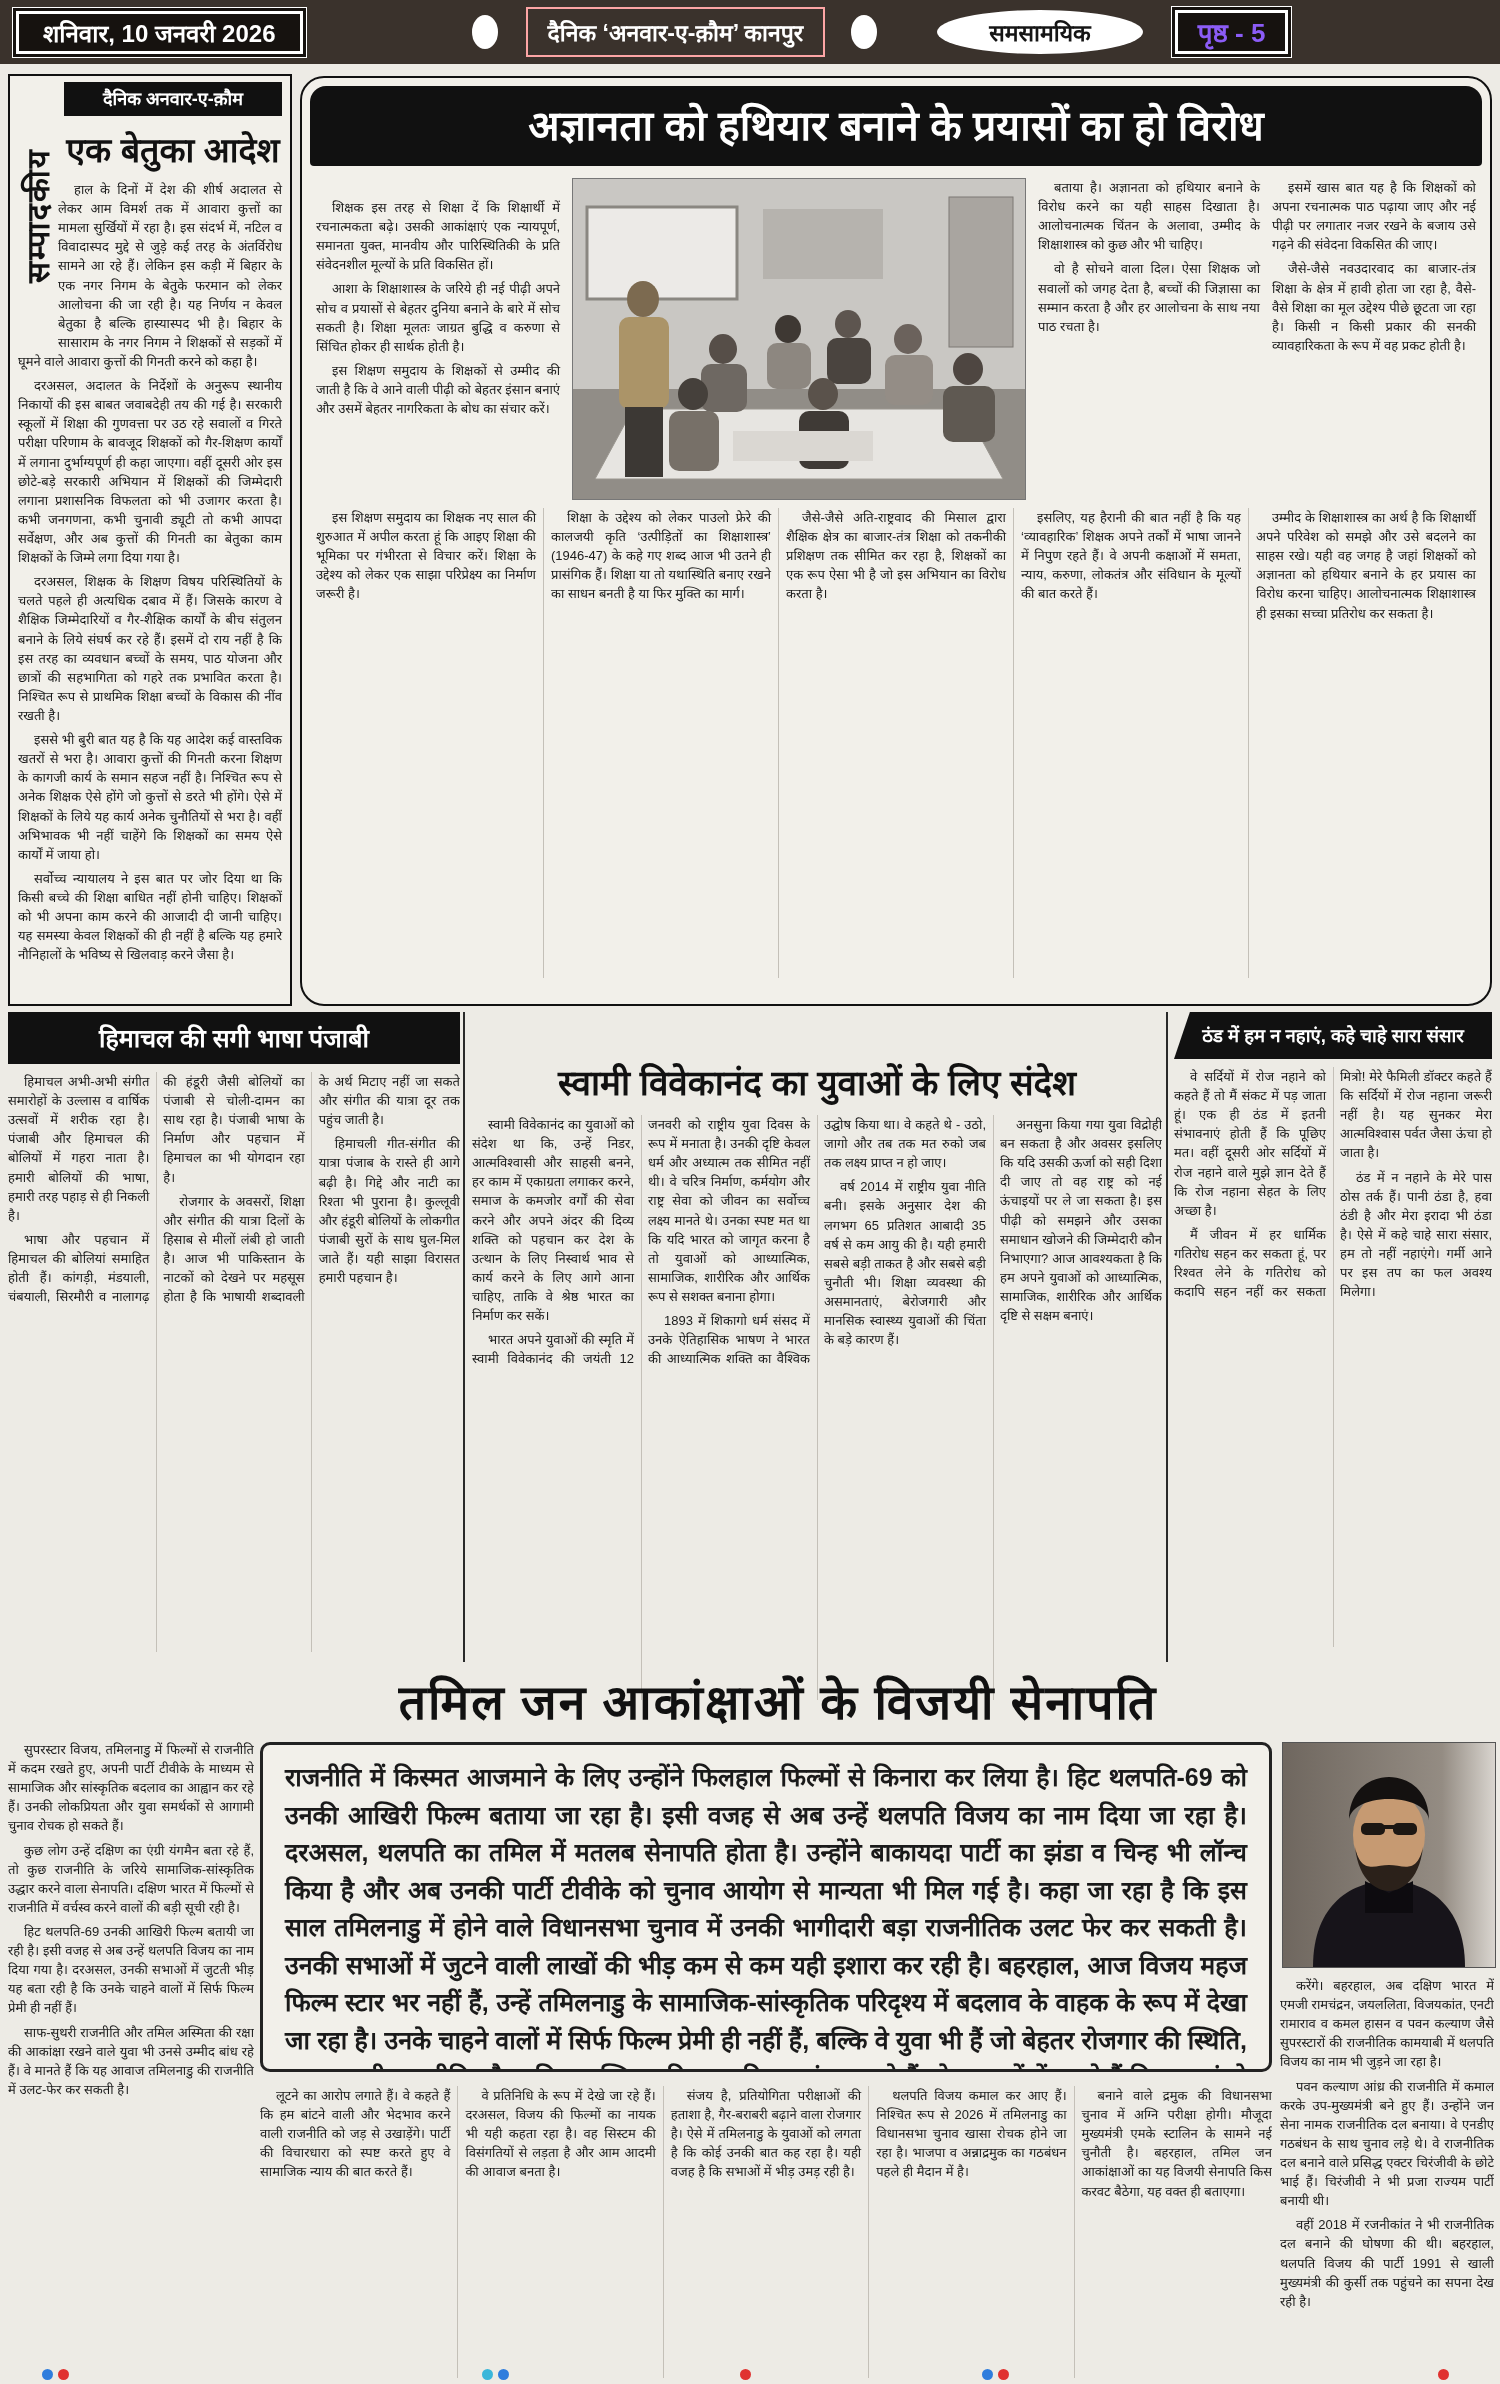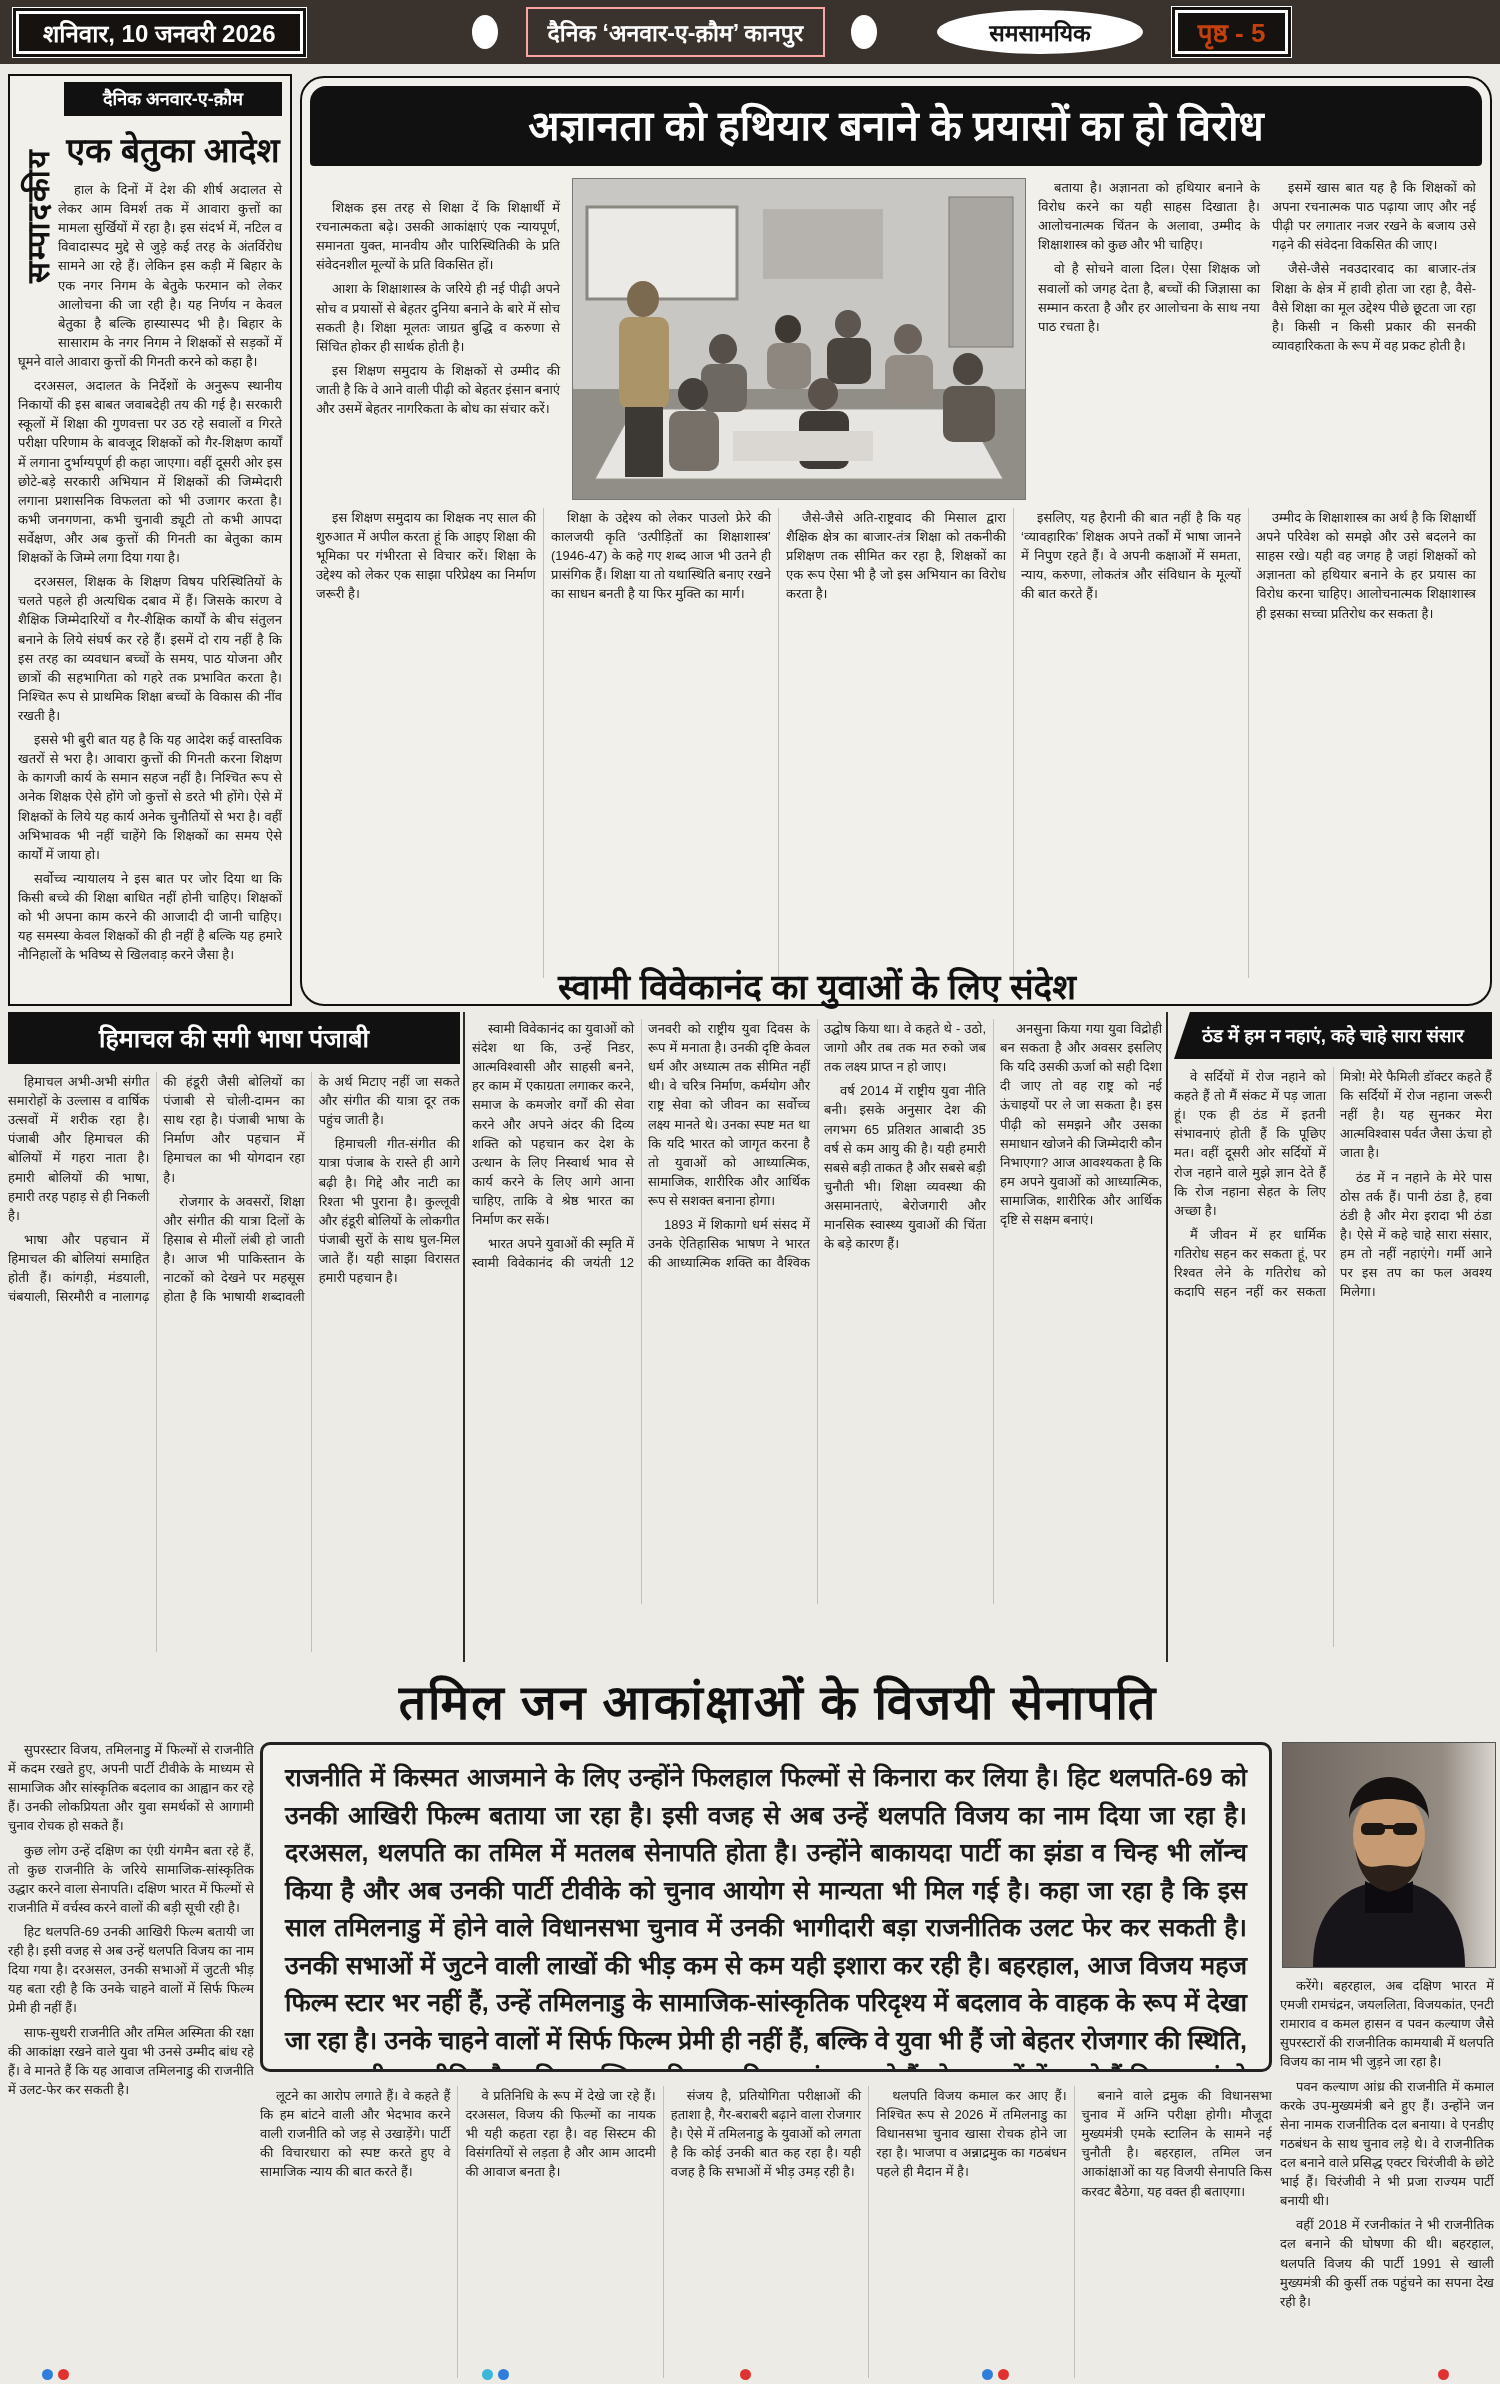--- a/index.html
+++ b/index.html
@@ -13,21 +13,21 @@
             outline:3px solid #fff;outline-offset:-7px;padding:8px 30px;
             font-size:24px;font-weight:800;white-space:nowrap;}
   .head-dot{width:26px;height:34px;border-radius:50%;background:#fff;}
   .d1{margin-left:165px;}
   .name-box{margin-left:28px;border:2px solid #fca5a5;color:#fff;padding:7px 20px;
             font-size:23px;font-weight:700;white-space:nowrap;}
   .d2{margin-left:26px;}
   .section-oval{margin-left:60px;background:#fff;color:#151515;padding:6px 52px;
             border-radius:50% / 50%;font-size:23px;font-weight:800;white-space:nowrap;}
   .page-box{margin-left:28px;border:1px solid #fff;outline:3px solid #fff;outline-offset:-7px;
-            color:#c2410c;background:#16120f;padding:7px 26px;font-size:26px;font-weight:800;white-space:nowrap;}
+            color:#8b5cf6;background:#16120f;padding:7px 26px;font-size:26px;font-weight:800;white-space:nowrap;}
   
   .body-txt{text-align:justify;font-size:13px;line-height:1.47;}
   .body-txt p{margin:0 0 5px 0;text-indent:16px;}
   .cols3{column-count:3;column-gap:14px;column-rule:1px solid #c4c0b8;}
   .cols4{column-count:4;column-gap:14px;column-rule:1px solid #c4c0b8;}
   .cols5{column-count:5;column-gap:15px;column-rule:1px solid #c4c0b8;}
   .cols2{column-count:2;column-gap:14px;column-rule:1px solid #c4c0b8;}
   
   .editorial{position:absolute;left:8px;top:74px;width:284px;height:932px;
              border:2px solid #111;background:#f2f0ea;padding:6px 8px;box-sizing:border-box;overflow:hidden;}
@@ -45,21 +45,21 @@
   .lead-row1{display:flex;gap:12px;padding:12px 14px 4px;}
   .lead-c1{width:244px;margin-top:20px;}
   .lead-photo{width:452px;height:320px;border:1px solid #777;background:#cfcdc9;flex:none;}
   .lead-c2{width:222px;}
   .lead-c3{flex:1;}
   .lead-bottom{padding:4px 14px 10px;height:470px;overflow:hidden;}
   
   .himachal{position:absolute;left:8px;top:1012px;width:452px;height:650px;overflow:hidden;}
   .him-head{background:#111;color:#fff;text-align:center;font-size:25px;font-weight:800;padding:8px 0 10px;}
   .him-body{margin-top:8px;height:580px;overflow:hidden;}
-  .vivek{position:absolute;left:472px;top:960px;width:690px;height:650px;overflow:hidden;}
+  .vivek{position:absolute;left:472px;top:1056px;width:690px;height:650px;overflow:hidden;}
   .viv-head{text-align:center;font-size:35px;font-weight:800;color:#111;padding:2px 0 10px;}
   .viv-body{height:585px;overflow:hidden;}
   .thand{position:absolute;left:1174px;top:1012px;width:318px;height:650px;overflow:hidden;}
   .thand-head{background:#111;color:#fff;text-align:center;font-size:18.5px;font-weight:800;
               padding:10px 6px 12px;clip-path:polygon(5% 0,100% 0,100% 100%,0 100%);}
   .thand-body{margin-top:8px;height:580px;overflow:hidden;}
   .vdiv{position:absolute;top:1012px;width:2px;height:650px;background:#2a2a2a;}
   .vd1{left:463px;} .vd2{left:1166px;}
   
   .tamil-head{position:absolute;left:0;top:1668px;width:1500px;text-align:center;

